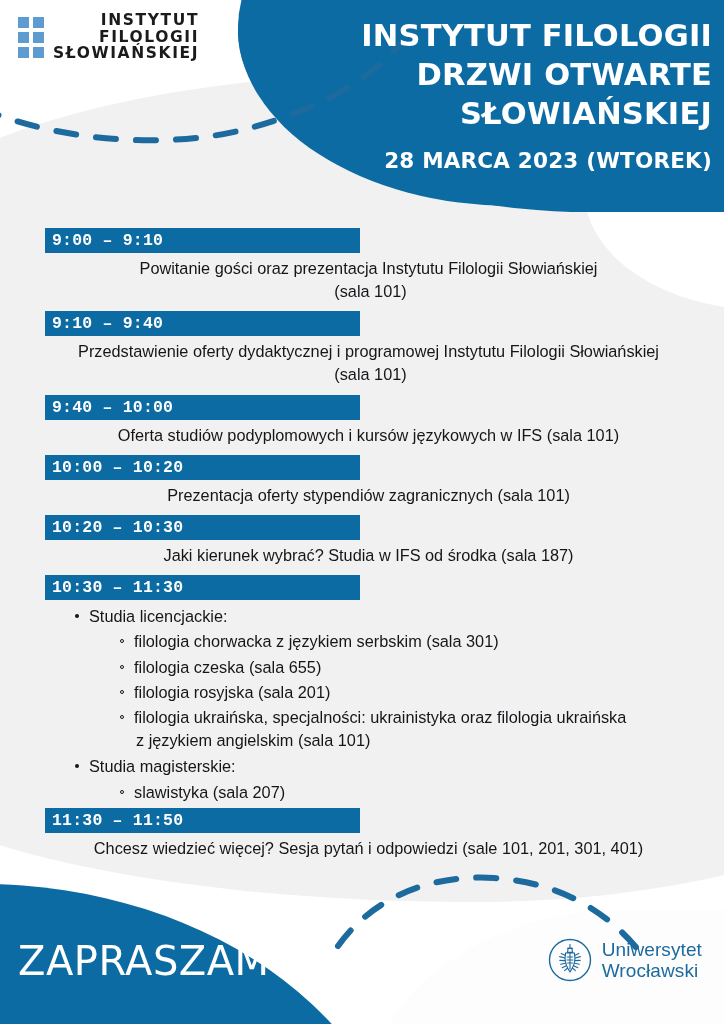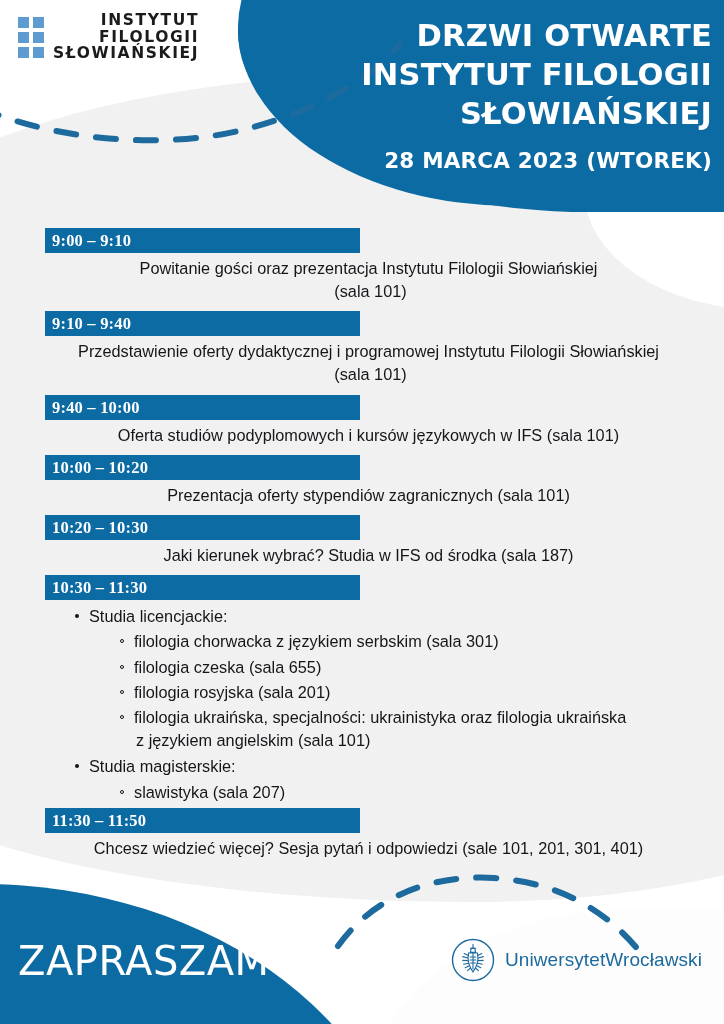--- a/index.html
+++ b/index.html
@@ -199,21 +199,21 @@
     z-index: 5;
   }
   .slot { margin-bottom: 2px; }
 
   .time-badge {
     display: block;
     width: 315px;
     box-sizing: border-box;
     background: #0d6ba4;
     color: #ffffff;
-    font-family: Liberation Serif, serif;
+    font-family: Liberation Mono, monospace;
     font-weight: 700;
     font-size: 16.5px;
     line-height: 25px;
     height: 25px;
     padding: 0 0 0 7px;
     letter-spacing: 0.2px;
   }
 
   .slot-body {
     padding: 4px 0 6px 7px;
@@ -296,20 +296,21 @@
     position: absolute;
     right: 22px;
     top: 938px;
     display: flex;
     align-items: center;
     gap: 10px;
     z-index: 7;
   }
   .uwr-words {
     display: flex;
+    flex-direction: column;
     line-height: 1.12;
   }
   .uwr-words span {
     font-family: "Liberation Sans", sans-serif;
     font-size: 19px;
     color: #1d6a9e;
     letter-spacing: 0.1px;
   }
 </style>
 </head>
@@ -346,22 +347,22 @@
         <i></i>
     </div>
     <div class="logo-words">
       <span>INSTYTUT</span>
       <span>FILOLOGII</span>
       <span>SŁOWIAŃSKIEJ</span>
     </div>
   </div>
 
   <div class="header-text">
+    <span class="title-line">INSTYTUT FILOLOGII</span>
     <span class="title-line">DRZWI OTWARTE</span>
-    <span class="title-line">INSTYTUT FILOLOGII</span>
     <span class="title-line">SŁOWIAŃSKIEJ</span>
     <span class="date-line">28 MARCA 2023 (WTOREK)</span>
   </div>
 
   <div class="schedule">
 
     <div class="slot">
       <span class="time-badge">9:00 – 9:10</span>
       <div class="slot-body">
         <span class="line">Powitanie gości oraz prezentacja Instytutu Filologii Słowiańskiej</span>

